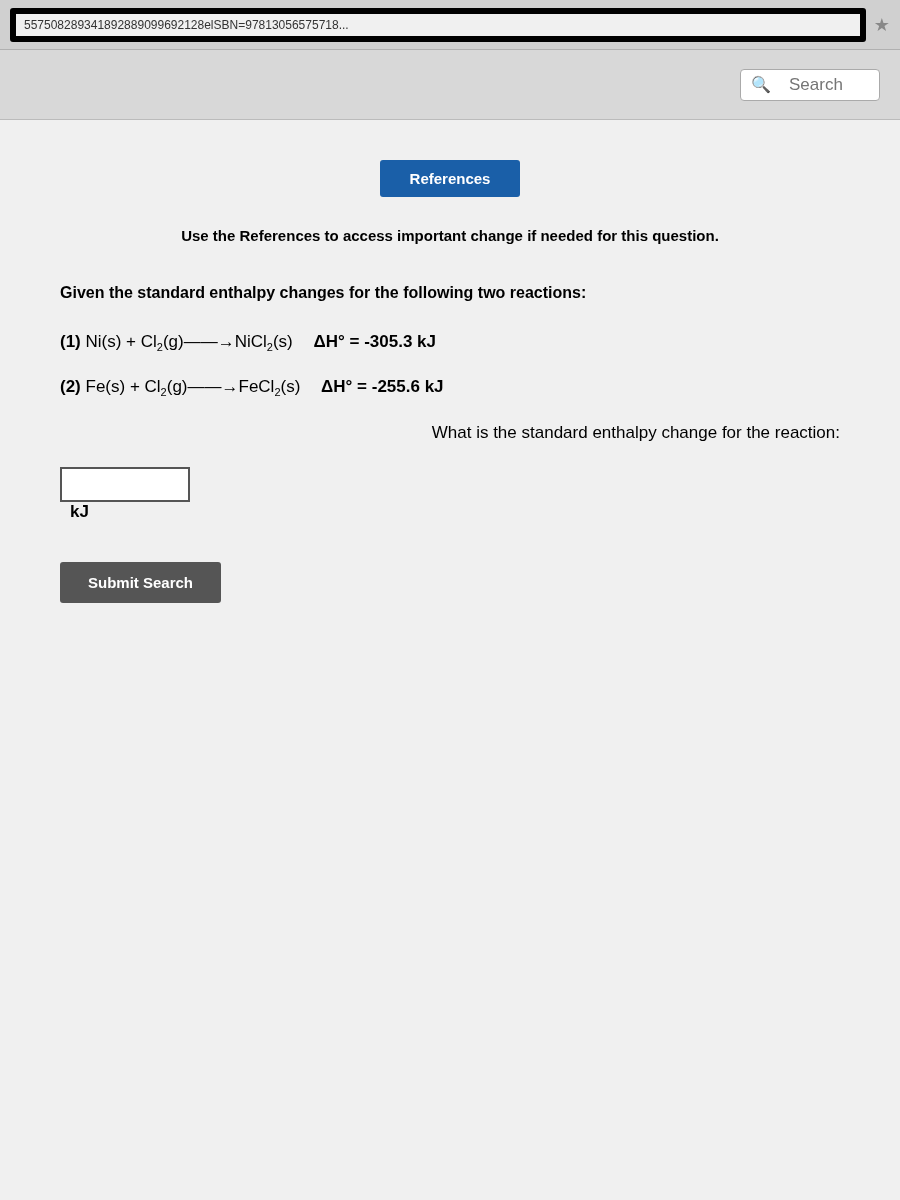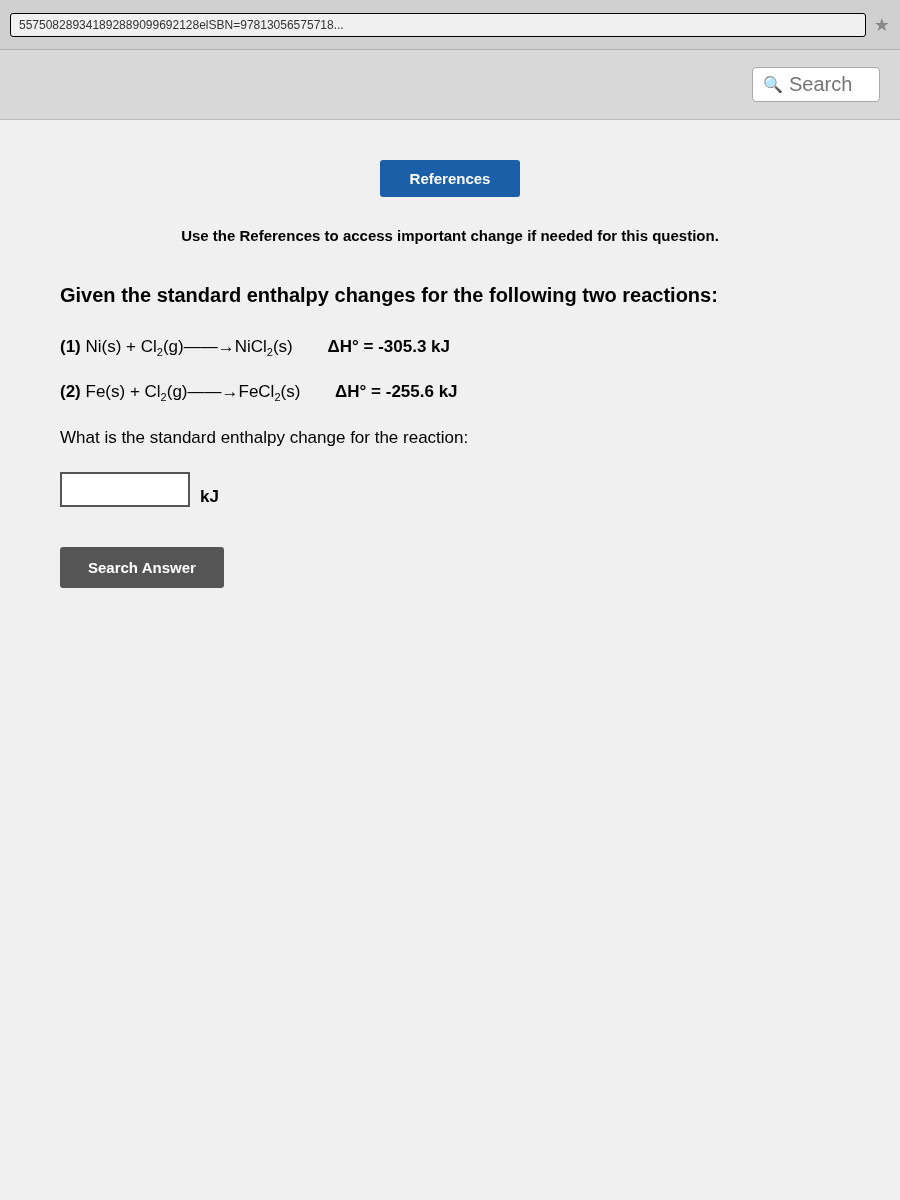--- a/index.html
+++ b/index.html
@@ -23,21 +23,21 @@
       background-color: #d0d0d0;
       display: flex;
       align-items: center;
       padding: 0 10px;
       border-bottom: 1px solid #b0b0b0;
     }
 
     .url-bar {
       flex: 1;
       background: #f0f0f0;
-      border: 1px solid #000000;
+      border: 6px solid #000000;
       border-radius: 3px;
       padding: 4px 8px;
       font-size: 12px;
       color: #333;
       overflow: hidden;
       white-space: nowrap;
       text-overflow: ellipsis;
     }
 
     .star-icon {
@@ -71,24 +71,25 @@
 
     .search-icon-symbol {
       font-size: 16px;
       color: #555;
       margin-right: 6px;
     }
 
     .search-input {
       border: none;
       outline: none;
-      font-size: 20px;
+      font-size: 17px;
       color: #333;
       width: 80px;
       background: transparent;
+      margin-left: 12px;
     }
 
     
     .main-content {
       background-color: #f0f0f0;
       min-height: 1080px;
       padding: 40px 60px 60px 60px;
       position: relative;
     }
 
@@ -117,58 +118,60 @@
       margin-bottom: 40px;
       color: #000;
     }
 
     
     .question-section {
       margin-bottom: 30px;
     }
 
     .intro-text {
-      font-size: 20px;
+      font-size: 16px;
       font-weight: bold;
       margin-bottom: 30px;
       color: #000;
     }
 
     .reaction-row {
       margin-bottom: 24px;
       font-size: 17px;
       color: #000;
     }
 
     .reaction-label {
       font-weight: bold;
     }
 
     .delta-h {
-      margin-left: 30px;
+      margin-left: 16px;
       font-weight: bold;
     }
 
     .what-text {
       font-size: 17px;
       margin-bottom: 24px;
       color: #000;
+      text-align: right;
     }
 
     .reaction-3-row {
       font-size: 17px;
       margin-bottom: 40px;
       color: #000;
     }
 
     
     .answer-row {
       display: flex;
-      align-items: flex-end;
+      align-items: flex-start;
       margin-bottom: 40px;
+      flex-direction: column;
     }
 
     .answer-input {
       width: 130px;
       height: 35px;
       border: 2px solid #555;
       background: white;
       font-size: 15px;
       padding: 4px 8px;
       outline: none;
@@ -250,16 +253,16 @@
 
     
 
     
     <div class="answer-row">
       <input class="answer-input" type="text" style="">
       <span class="unit-label">kJ</span>
     </div>
 
     
-    <button class="submit-btn">Search Answer</button>
+    <button class="submit-btn">Submit Search</button>
   </div>
 
 </div>
 
 </body></html>

